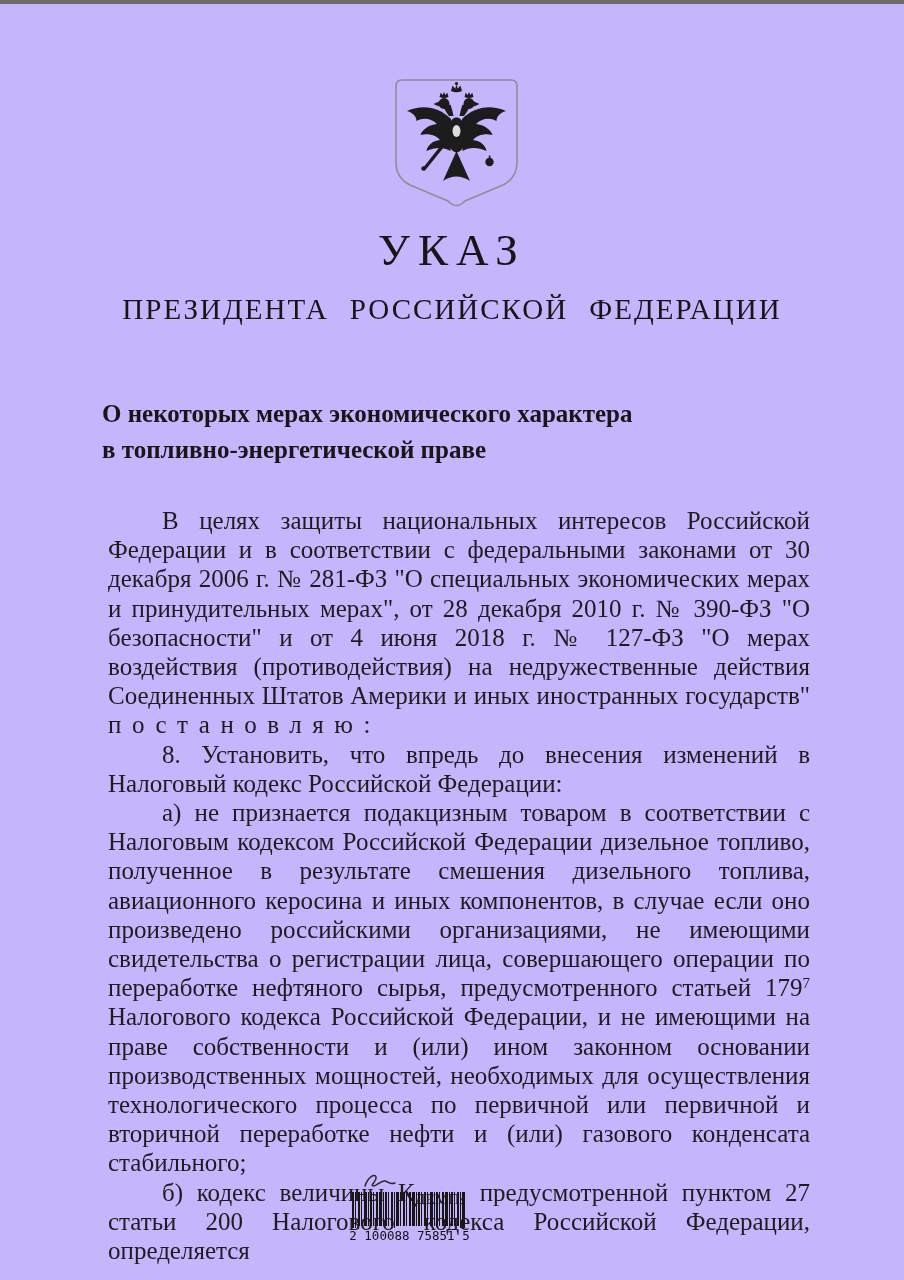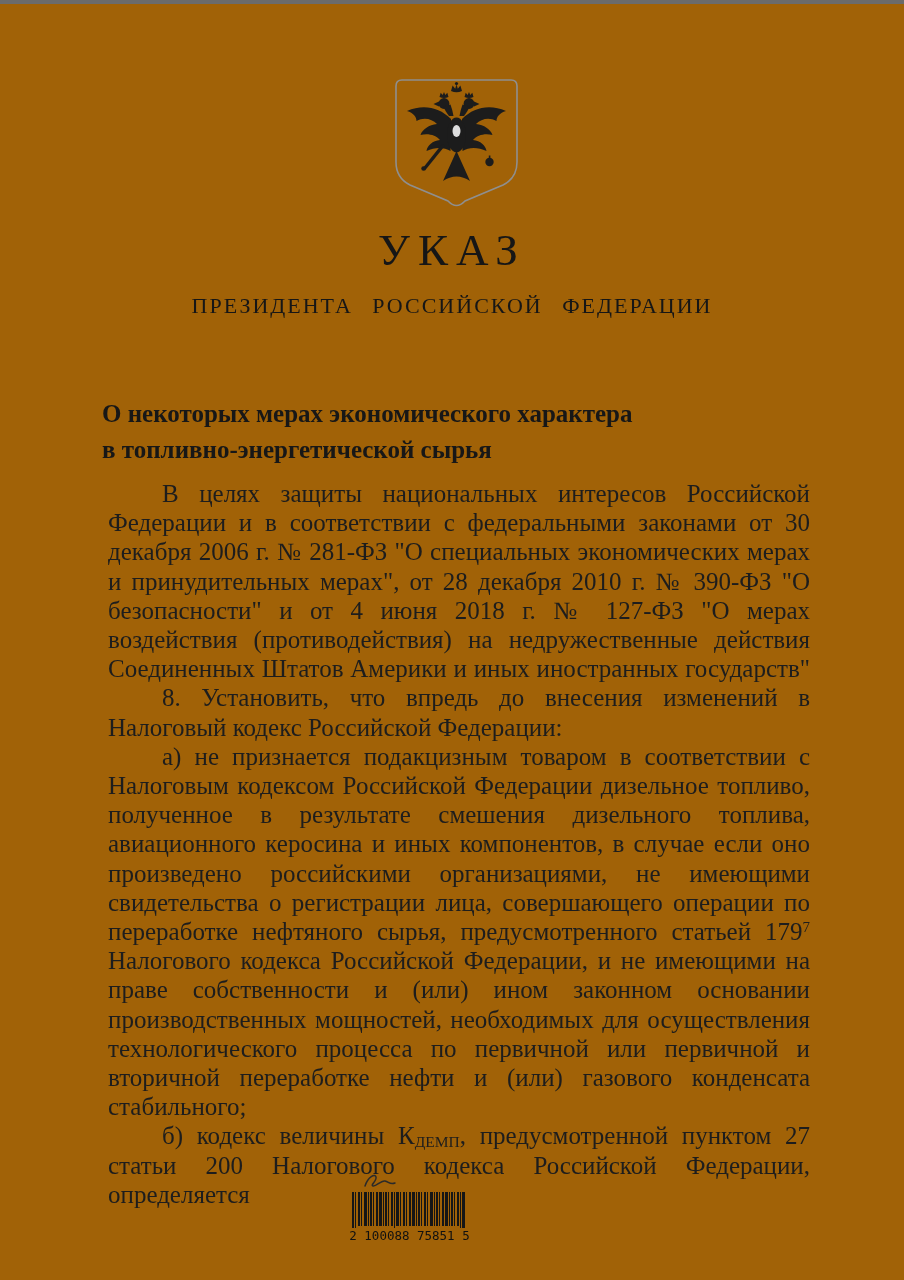--- a/index.html
+++ b/index.html
@@ -1,51 +1,51 @@
 <!DOCTYPE html>
 <html lang="ru"><head>
 <meta charset="utf-8">
 <style>
   html,body{margin:0;padding:0;}
   .page{
     position:relative;
     width:904px;height:1280px;
-    background:#a16207;
+    background:#c4b5fd;
     font-family:"Liberation Serif","DejaVu Serif",serif;
     color:#1c1c1c;
     overflow:hidden;
   }
   .topbar{
     position:absolute;top:0;left:0;width:904px;height:4px;
     background:#6b6b6b;
   }
   .emblem{
     position:absolute;left:393px;top:78px;width:127px;height:130px;
   }
   .ukaz-title{
     position:absolute;top:224px;left:0;width:904px;
     text-align:center;
     font-size:45px;letter-spacing:8px;
     color:#161616;
   }
   .issuer-line{
     position:absolute;top:293px;left:0;width:904px;
     text-align:center;
-    font-size:22px;letter-spacing:2px;word-spacing:12px;
+    font-size:29px;letter-spacing:2px;word-spacing:12px;
     color:#161616;
   }
   .doc-subject{
     position:absolute;top:396px;left:102px;width:700px;
     text-align:left;
     font-weight:bold;
     font-size:25px;line-height:36px;
     color:#171717;
   }
   .body-text{
-    position:absolute;top:479px;left:108px;width:702px;
+    position:absolute;top:506px;left:108px;width:702px;
     font-size:25px;line-height:29.2px;
     color:#1d1d1d;
   }
   .body-text p{margin:0;text-align:justify;}
   .indent{text-indent:54px;}
   .stretch-last{text-align-last:justify;}
   .decree-line{margin:0;text-align:left;}
   .spaced{letter-spacing:0.42em;}
   sup.note{font-size:60%;line-height:0;vertical-align:8px;}
   sub.var{font-size:62%;line-height:0;vertical-align:-3px;letter-spacing:0;font-family:Liberation Serif, serif;}
@@ -111,25 +111,26 @@
       <ellipse cx="63.5" cy="53" rx="4" ry="6" fill="#ffffff" opacity="0.85"></ellipse>
     </svg>
   </div>
 
   <div class="ukaz-title">УКАЗ</div>
 
   <div class="issuer-line">ПРЕЗИДЕНТА РОССИЙСКОЙ ФЕДЕРАЦИИ</div>
 
   <div class="doc-subject">
     <div>О некоторых мерах экономического характера</div>
-    <div>в топливно-энергетической сырья</div>
+    <div>в топливно-энергетической праве</div>
   </div>
 
   <div class="body-text">
     <p class="indent stretch-last"><span>В целях защиты национальных интересов Российской Федерации и в соответствии с федеральными законами от 30 декабря 2006 г. № 281-ФЗ "О специальных экономических мерах и принудительных мерах", от 28 декабря 2010 г. № 390-ФЗ "О безопасности" и от 4 июня 2018 г. № 127-ФЗ "О мерах воздействия (противодействия) на недружественные действия Соединенных Штатов Америки и иных иностранных государств"</span></p>
+    <p class="decree-line"><span class="spaced">постановляю:</span></p>
     <p class="indent">8. Установить, что впредь до внесения изменений в Налоговый кодекс Российской Федерации:</p>
     <p class="indent"><span>а) не признается подакцизным товаром в соответствии с Налоговым кодексом Российской Федерации дизельное топливо, полученное в результате смешения дизельного топлива, авиационного керосина и иных компонентов, в случае если оно произведено российскими организациями, не имеющими свидетельства о регистрации лица, совершающего операции по переработке нефтяного сырья, предусмотренного статьей 179</span><sup class="note">7</sup><span> Налогового кодекса Российской Федерации, и не имеющими на праве собственности и (или) ином законном основании производственных мощностей, необходимых для осуществления технологического процесса по первичной или первичной и вторичной переработке нефти и (или) газового конденсата стабильного;</span></p>
     <p class="indent stretch-last"><span>б) кодекс величины К</span><sub class="var">ДЕМП</sub><span>, предусмотренной пунктом 27 статьи 200 Налогового кодекса Российской Федерации, определяется</span></p>
   </div>
 
   <div class="barcode-block">
     <svg class="signature" viewBox="0 0 36 20" xmlns="http://www.w3.org/2000/svg">
       <path d="M3 14 C6 5 13 1 14 5 C15 9 8 13 11 14 C14 15 19 8 23 9 C27 10 28 13 33 11" fill="none" stroke="#2a2a2a" stroke-width="1.5" stroke-linecap="round"></path>
     </svg>
     <svg class="bars" viewBox="0 0 114 36" preserveAspectRatio="none" xmlns="http://www.w3.org/2000/svg">

